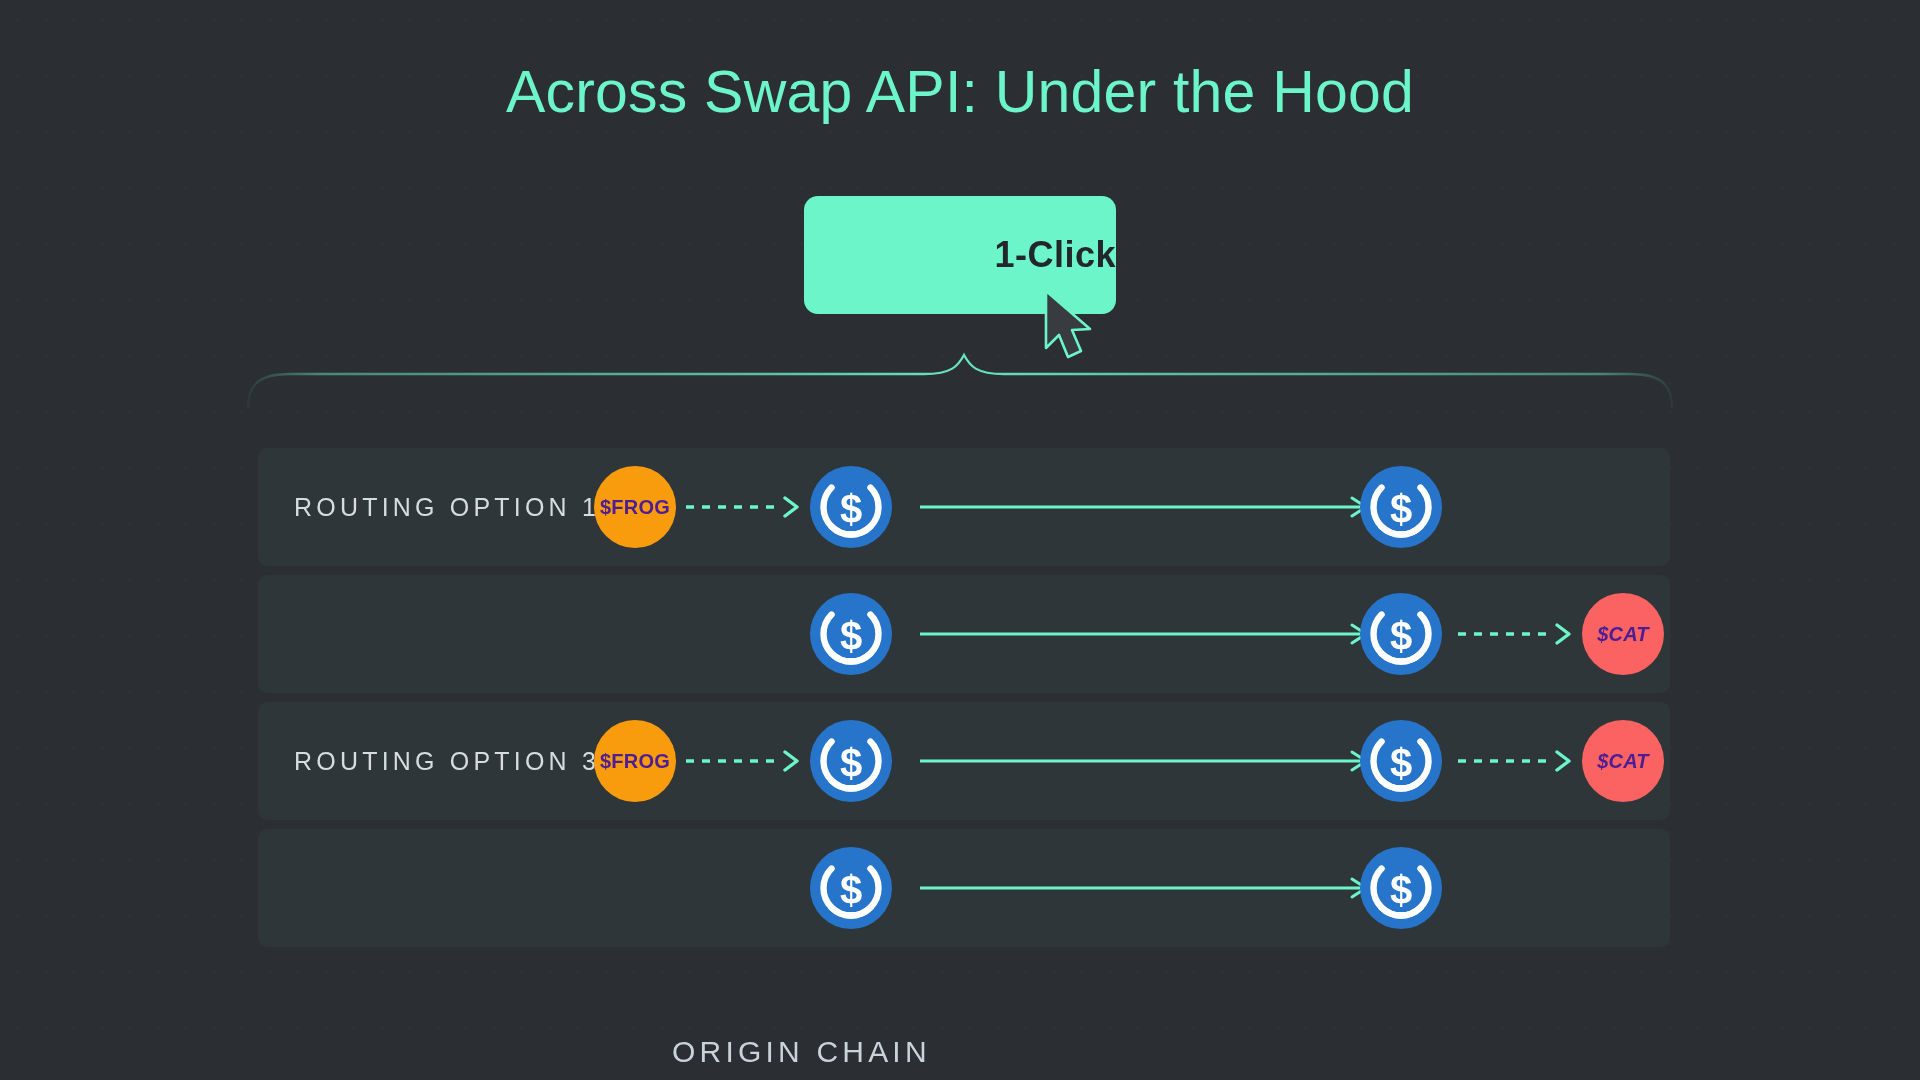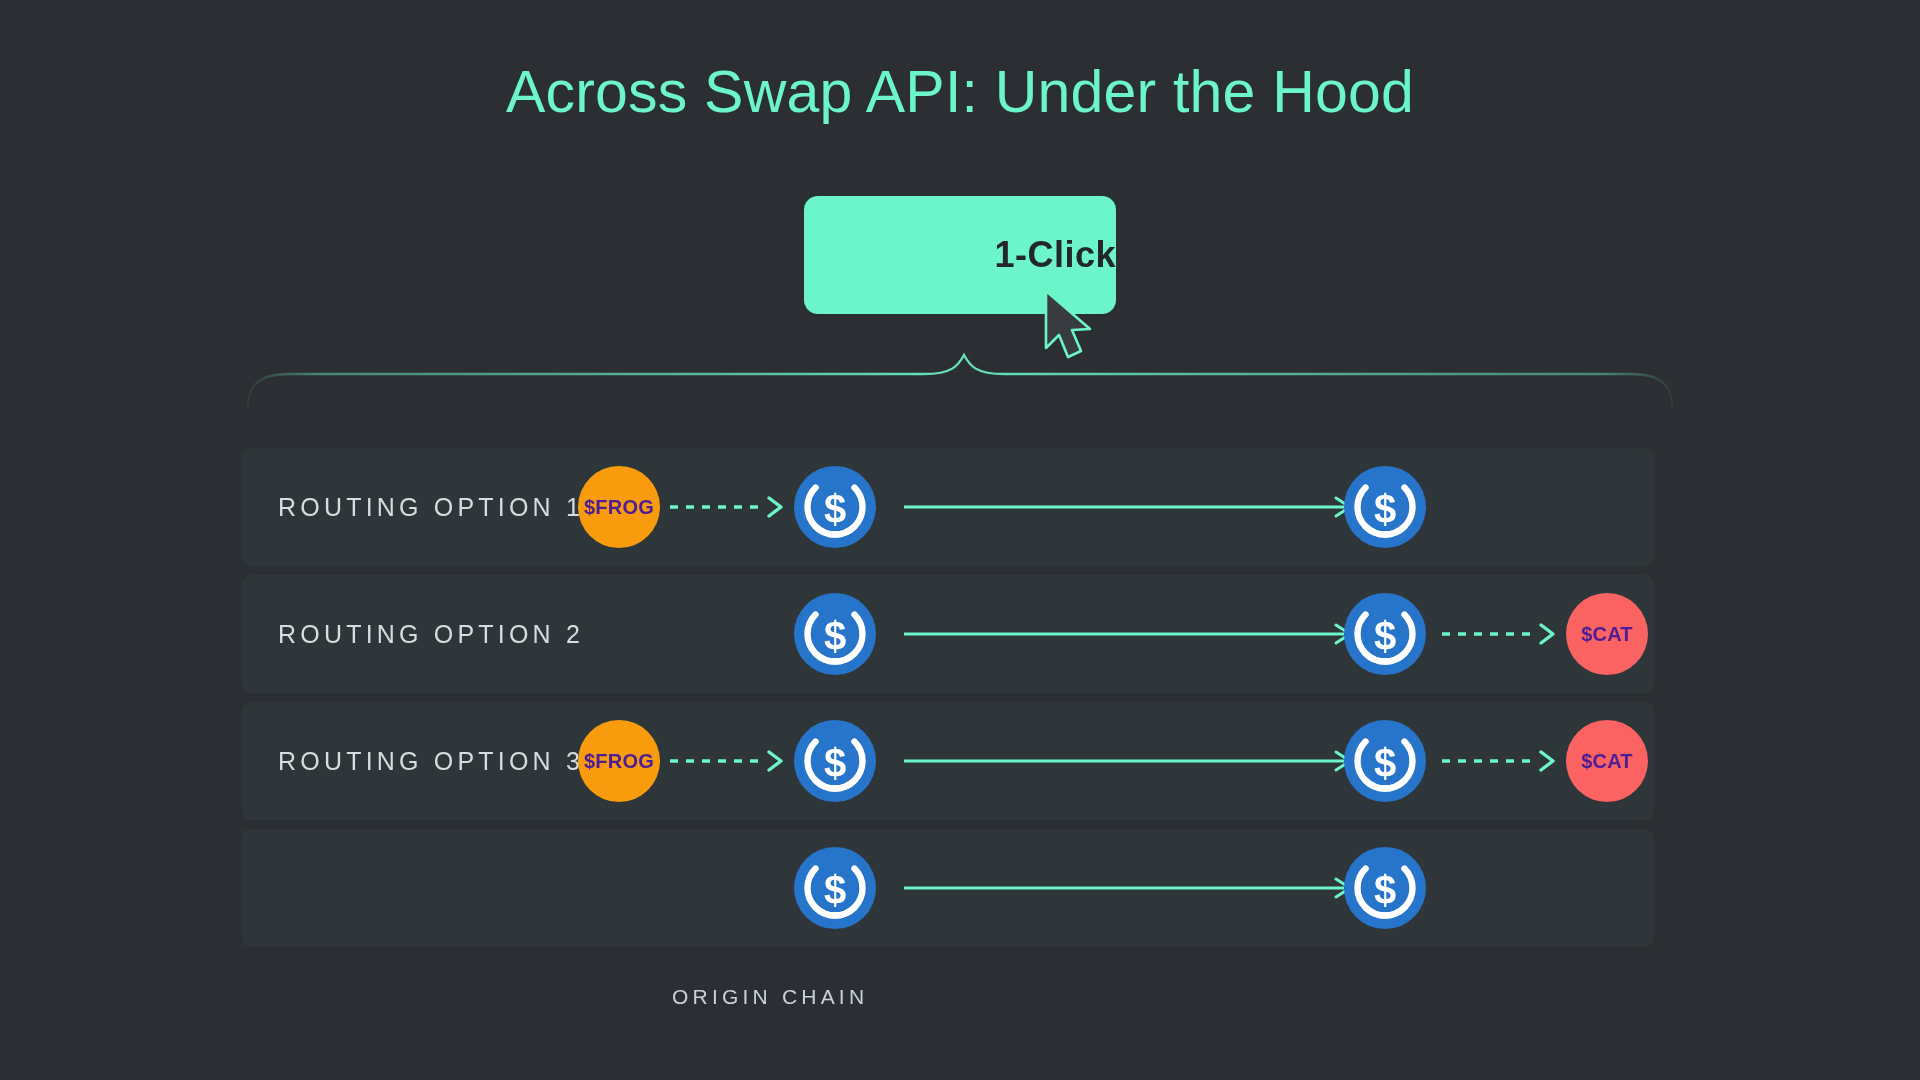--- a/index.html
+++ b/index.html
@@ -58,21 +58,21 @@
   
   #brace {
     position:absolute;
     left:246px; top:352px;
     width:1428px; height:60px;
   }
 
   
   #rows {
     position:absolute;
-    left:242px; top:448px;
+    left:258px; top:448px;
     width:1412px;
   }
 
   .row {
     position:relative;
     height:118px;
     background:#2f3639;
     border-radius:9px;
     margin-bottom:9px;
   }
@@ -95,42 +95,42 @@
     transform:translateY(-50%);
     width:82px; height:82px;
     border-radius:50%;
     display:flex; align-items:center; justify-content:center;
     font-size:20px;
     font-weight:700;
     color:#4c1d95;
     letter-spacing:0.2px;
   }
   .token.frog { background:#F89C0E; }
-  .token.cat  { background:#FB6262; }
+  .token.cat  { background:#FB6262;font-style:italic; }
 
   .usdc {
     position:absolute;
     top:50%;
     transform:translateY(-50%);
     width:82px; height:82px;
   }
 
   
   .arrow {
     position:absolute;
     top:50%;
     transform:translateY(-50%);
     height:24px;
   }
 
   
   .chain-label {
     position:absolute;
-    top:985px;
-    font-size:21px;
+    top:1035px;
+    font-size:30px;
     letter-spacing:4.2px;
     color:#c9d3d8;
     white-space:nowrap;
   }
   #origin-label      { left:672px; }
   #destination-label { left:1348px; }
 </style>
 </head>
 <body>
 
@@ -202,21 +202,20 @@
         <svg width="82" height="82" viewBox="0 0 82 82">
           <circle cx="41" cy="41" r="41" fill="#2775CA"></circle>
           <path d="M41 13.5 A27.5 27.5 0 0 0 41 68.5" fill="none" stroke="#fff" stroke-width="6.4" stroke-linecap="round" transform="rotate(-45 41 41)"></path>
           <path d="M41 13.5 A27.5 27.5 0 0 1 41 68.5" fill="none" stroke="#fff" stroke-width="6.4" stroke-linecap="round" transform="rotate(45 41 41)"></path>
           <text x="41" y="57" font-family="Liberation Sans, sans-serif" font-size="40" font-weight="700" fill="#fff" text-anchor="middle">$</text>
         </svg>
       </div>
     </div>
 
     <div class="row">
-      <div class="row-label">ROUTING OPTION 2</div>
 
       <div class="usdc" style="left:552px;">
         <svg width="82" height="82" viewBox="0 0 82 82">
           <circle cx="41" cy="41" r="41" fill="#2775CA"></circle>
           <path d="M41 13.5 A27.5 27.5 0 0 0 41 68.5" fill="none" stroke="#fff" stroke-width="6.4" stroke-linecap="round" transform="rotate(-45 41 41)"></path>
           <path d="M41 13.5 A27.5 27.5 0 0 1 41 68.5" fill="none" stroke="#fff" stroke-width="6.4" stroke-linecap="round" transform="rotate(45 41 41)"></path>
           <text x="41" y="57" font-family="Liberation Sans, sans-serif" font-size="40" font-weight="700" fill="#fff" text-anchor="middle">$</text>
         </svg>
       </div>
 

